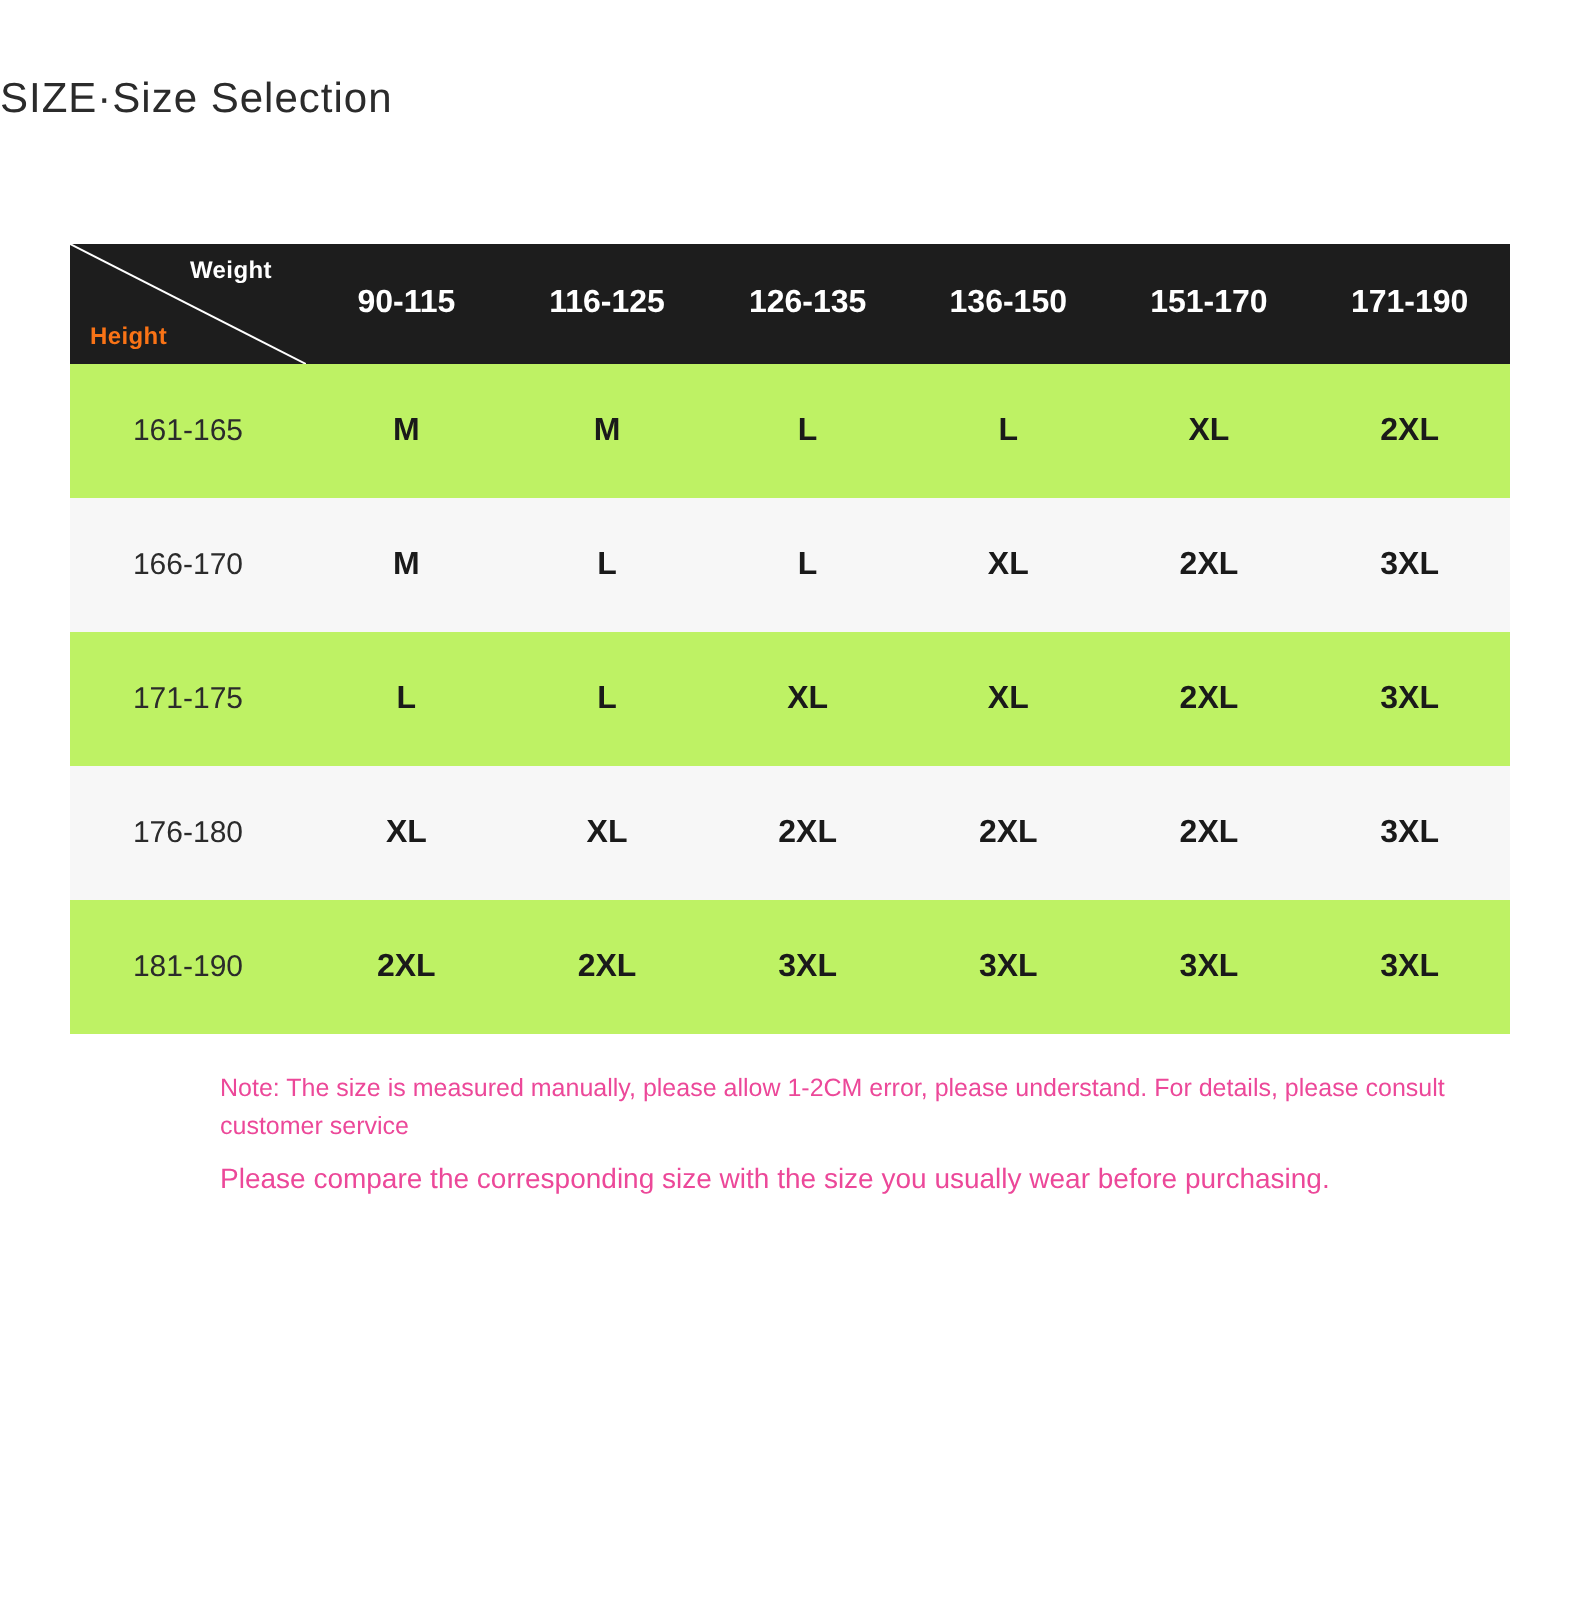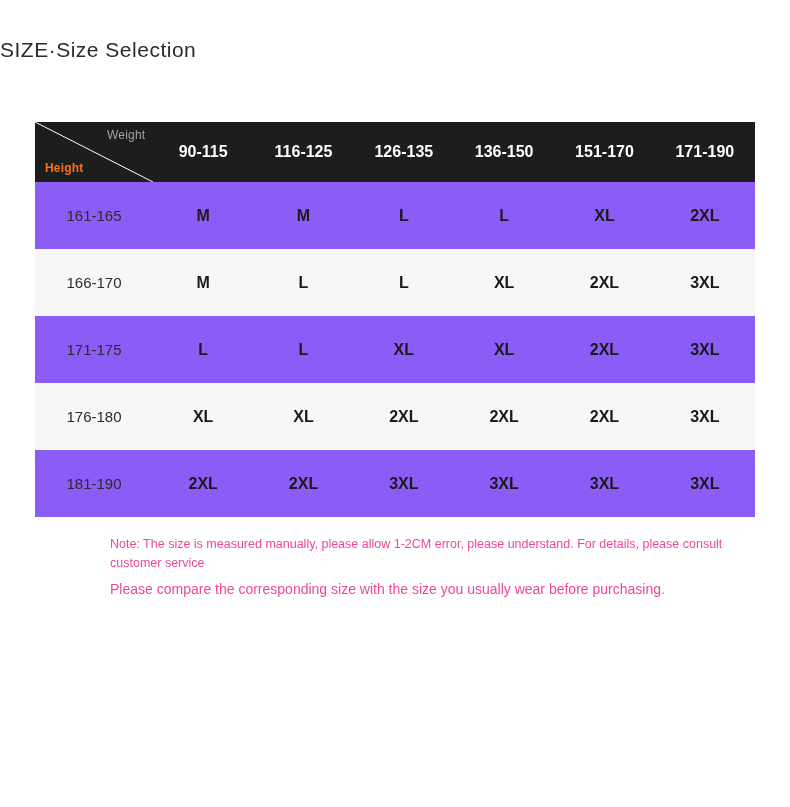--- a/index.html
+++ b/index.html
@@ -55,24 +55,24 @@
     padding: 0;
   }
   .corner-inner {
     position: relative;
     width: 118px;
     height: 60px;
   }
   .corner-weight {
     position: absolute;
     top: 6px;
-    left: 72px;
+    left: 60px;
     font-size: 12px;
-    font-weight: 400;
-    color: #a3a3a3;
+    font-weight: 700;
+    color: #ffffff;
     letter-spacing: 0.2px;
   }
   .corner-height {
     position: absolute;
     bottom: 7px;
     left: 10px;
     font-size: 12px;
     font-weight: 600;
     color: #f97316;
     letter-spacing: 0.2px;
@@ -84,21 +84,21 @@
     width: 118px;
     height: 60px;
   }
   table.size-table tbody tr {
     height: 67px;
   }
   table.size-table tbody tr.odd {
     background: #f7f7f7;
   }
   table.size-table tbody tr.even {
-    background: #8b5cf6;
+    background: #bef264;
   }
   table.size-table tbody td {
     text-align: center;
     vertical-align: middle;
     font-size: 16px;
     font-weight: 700;
     color: #1a1a1a;
     padding: 0;
   }
   table.size-table tbody td.rowhead {

